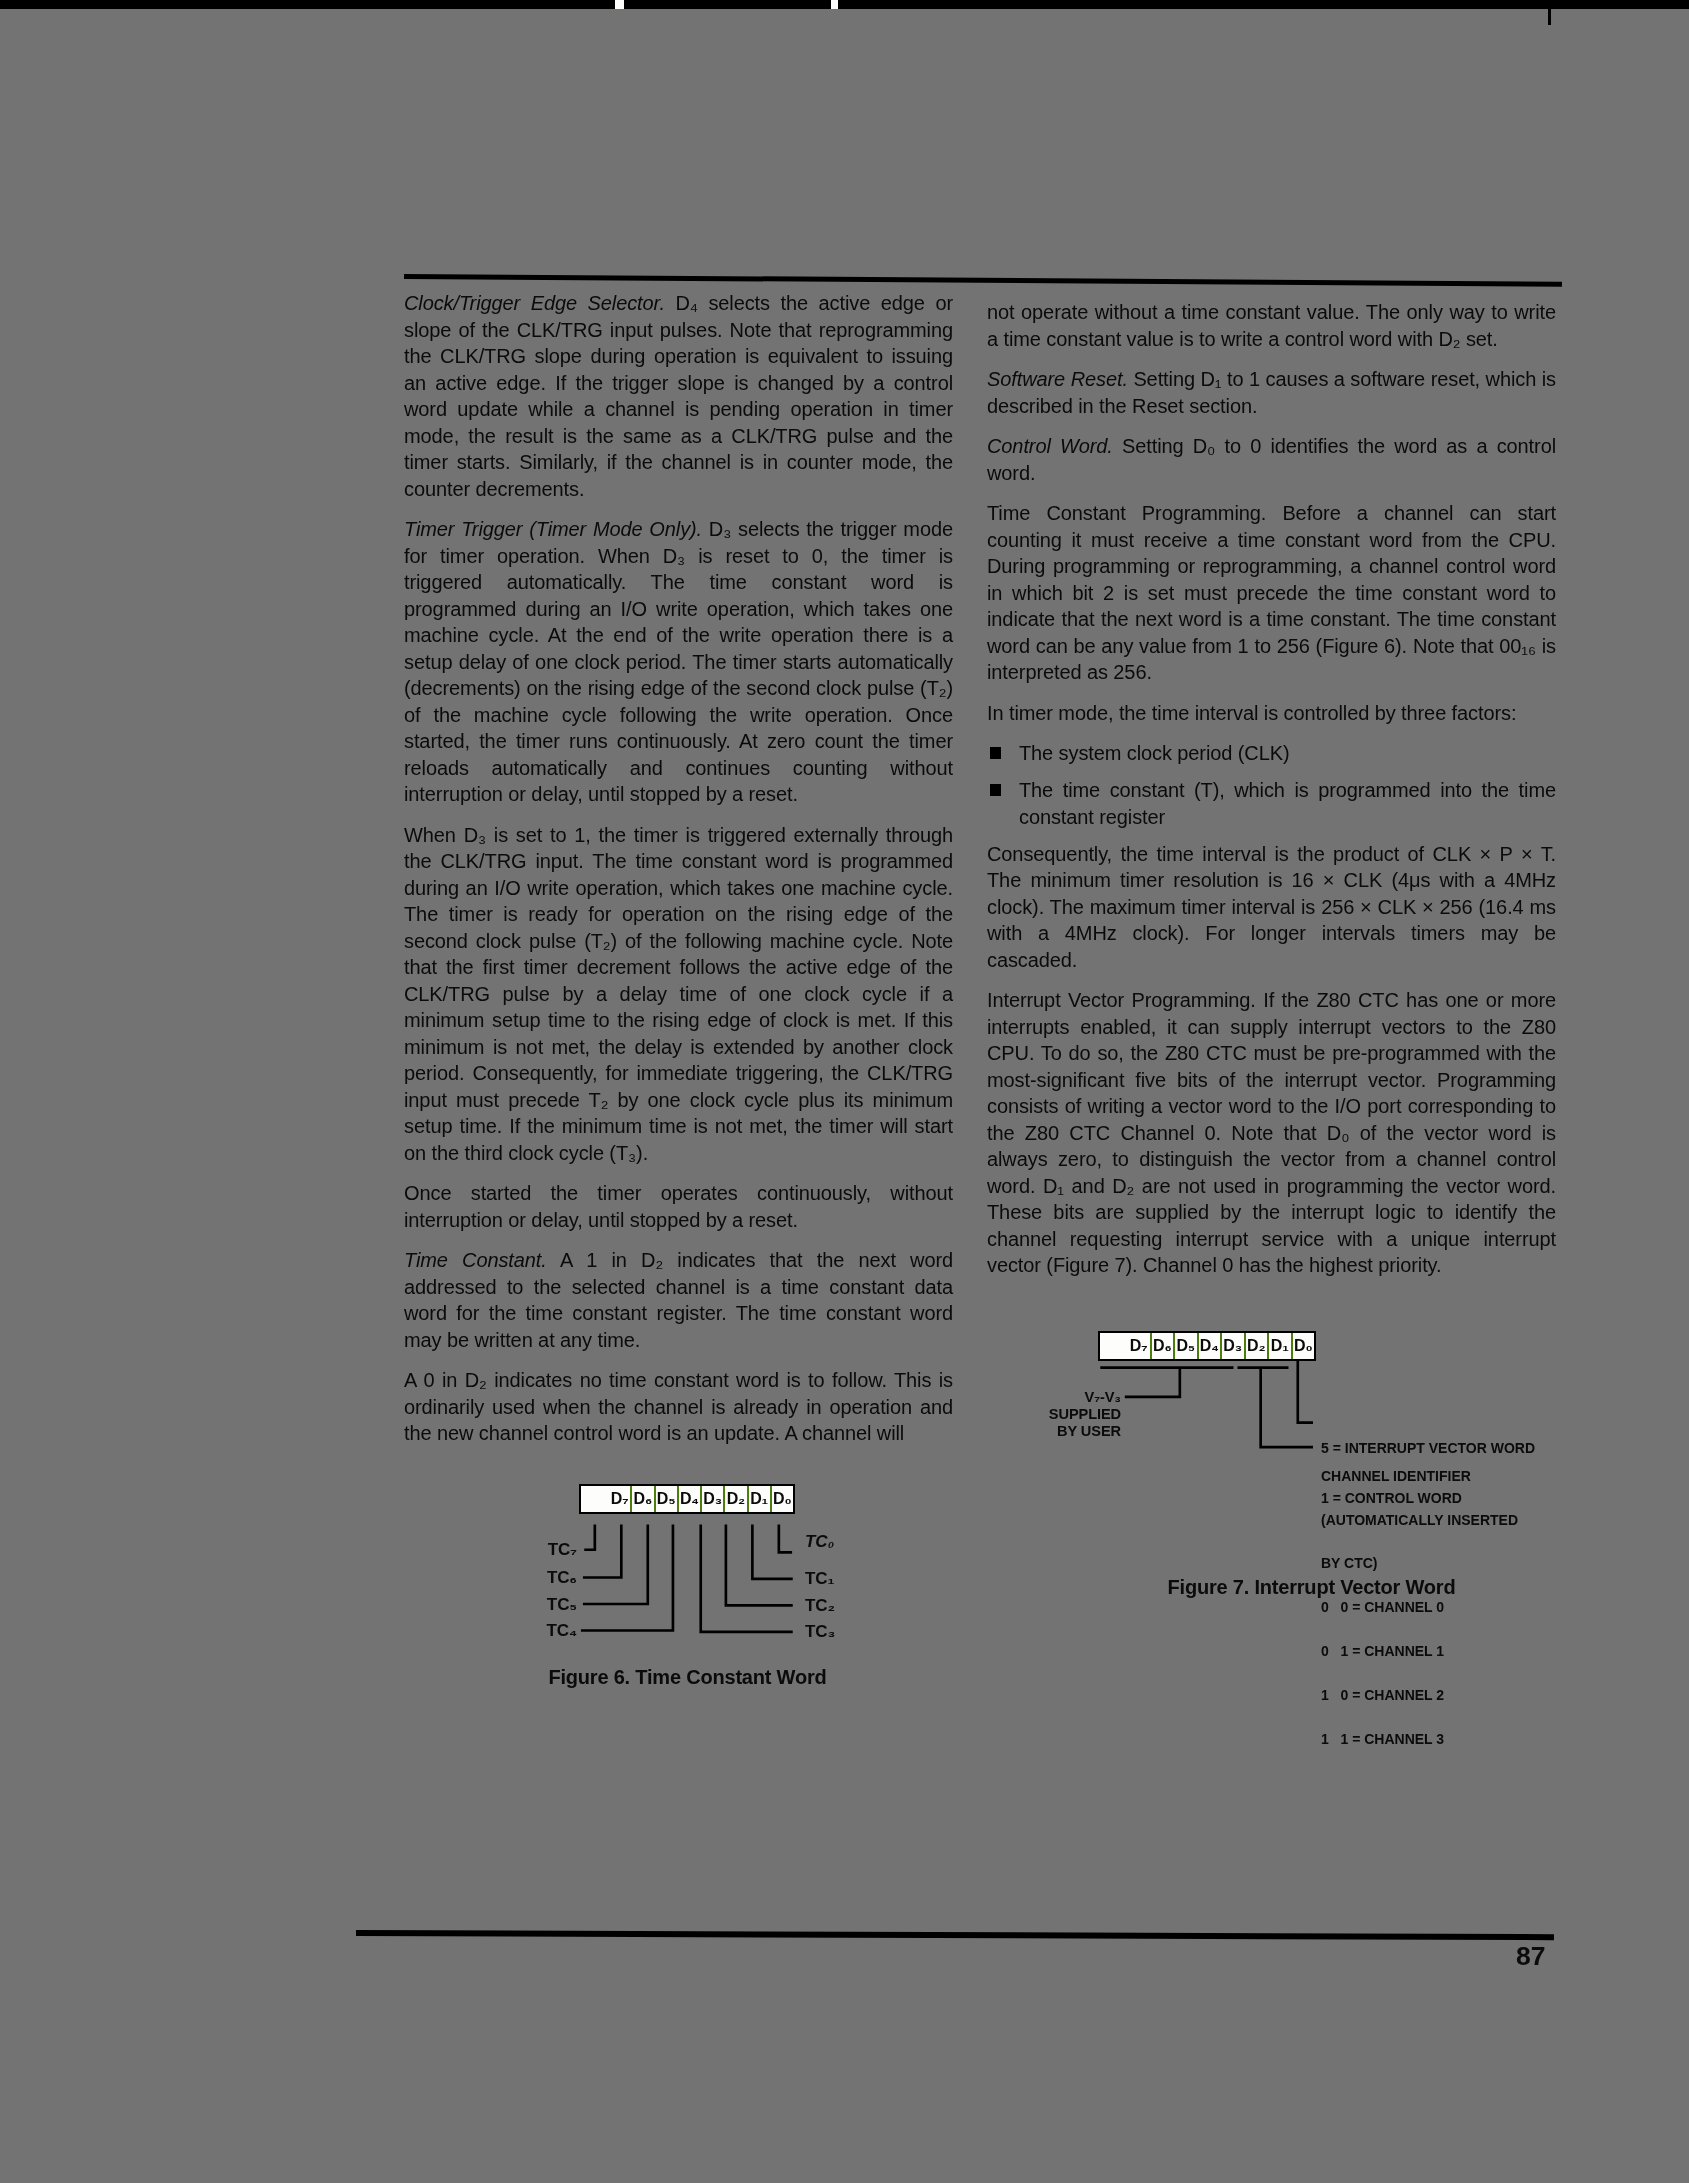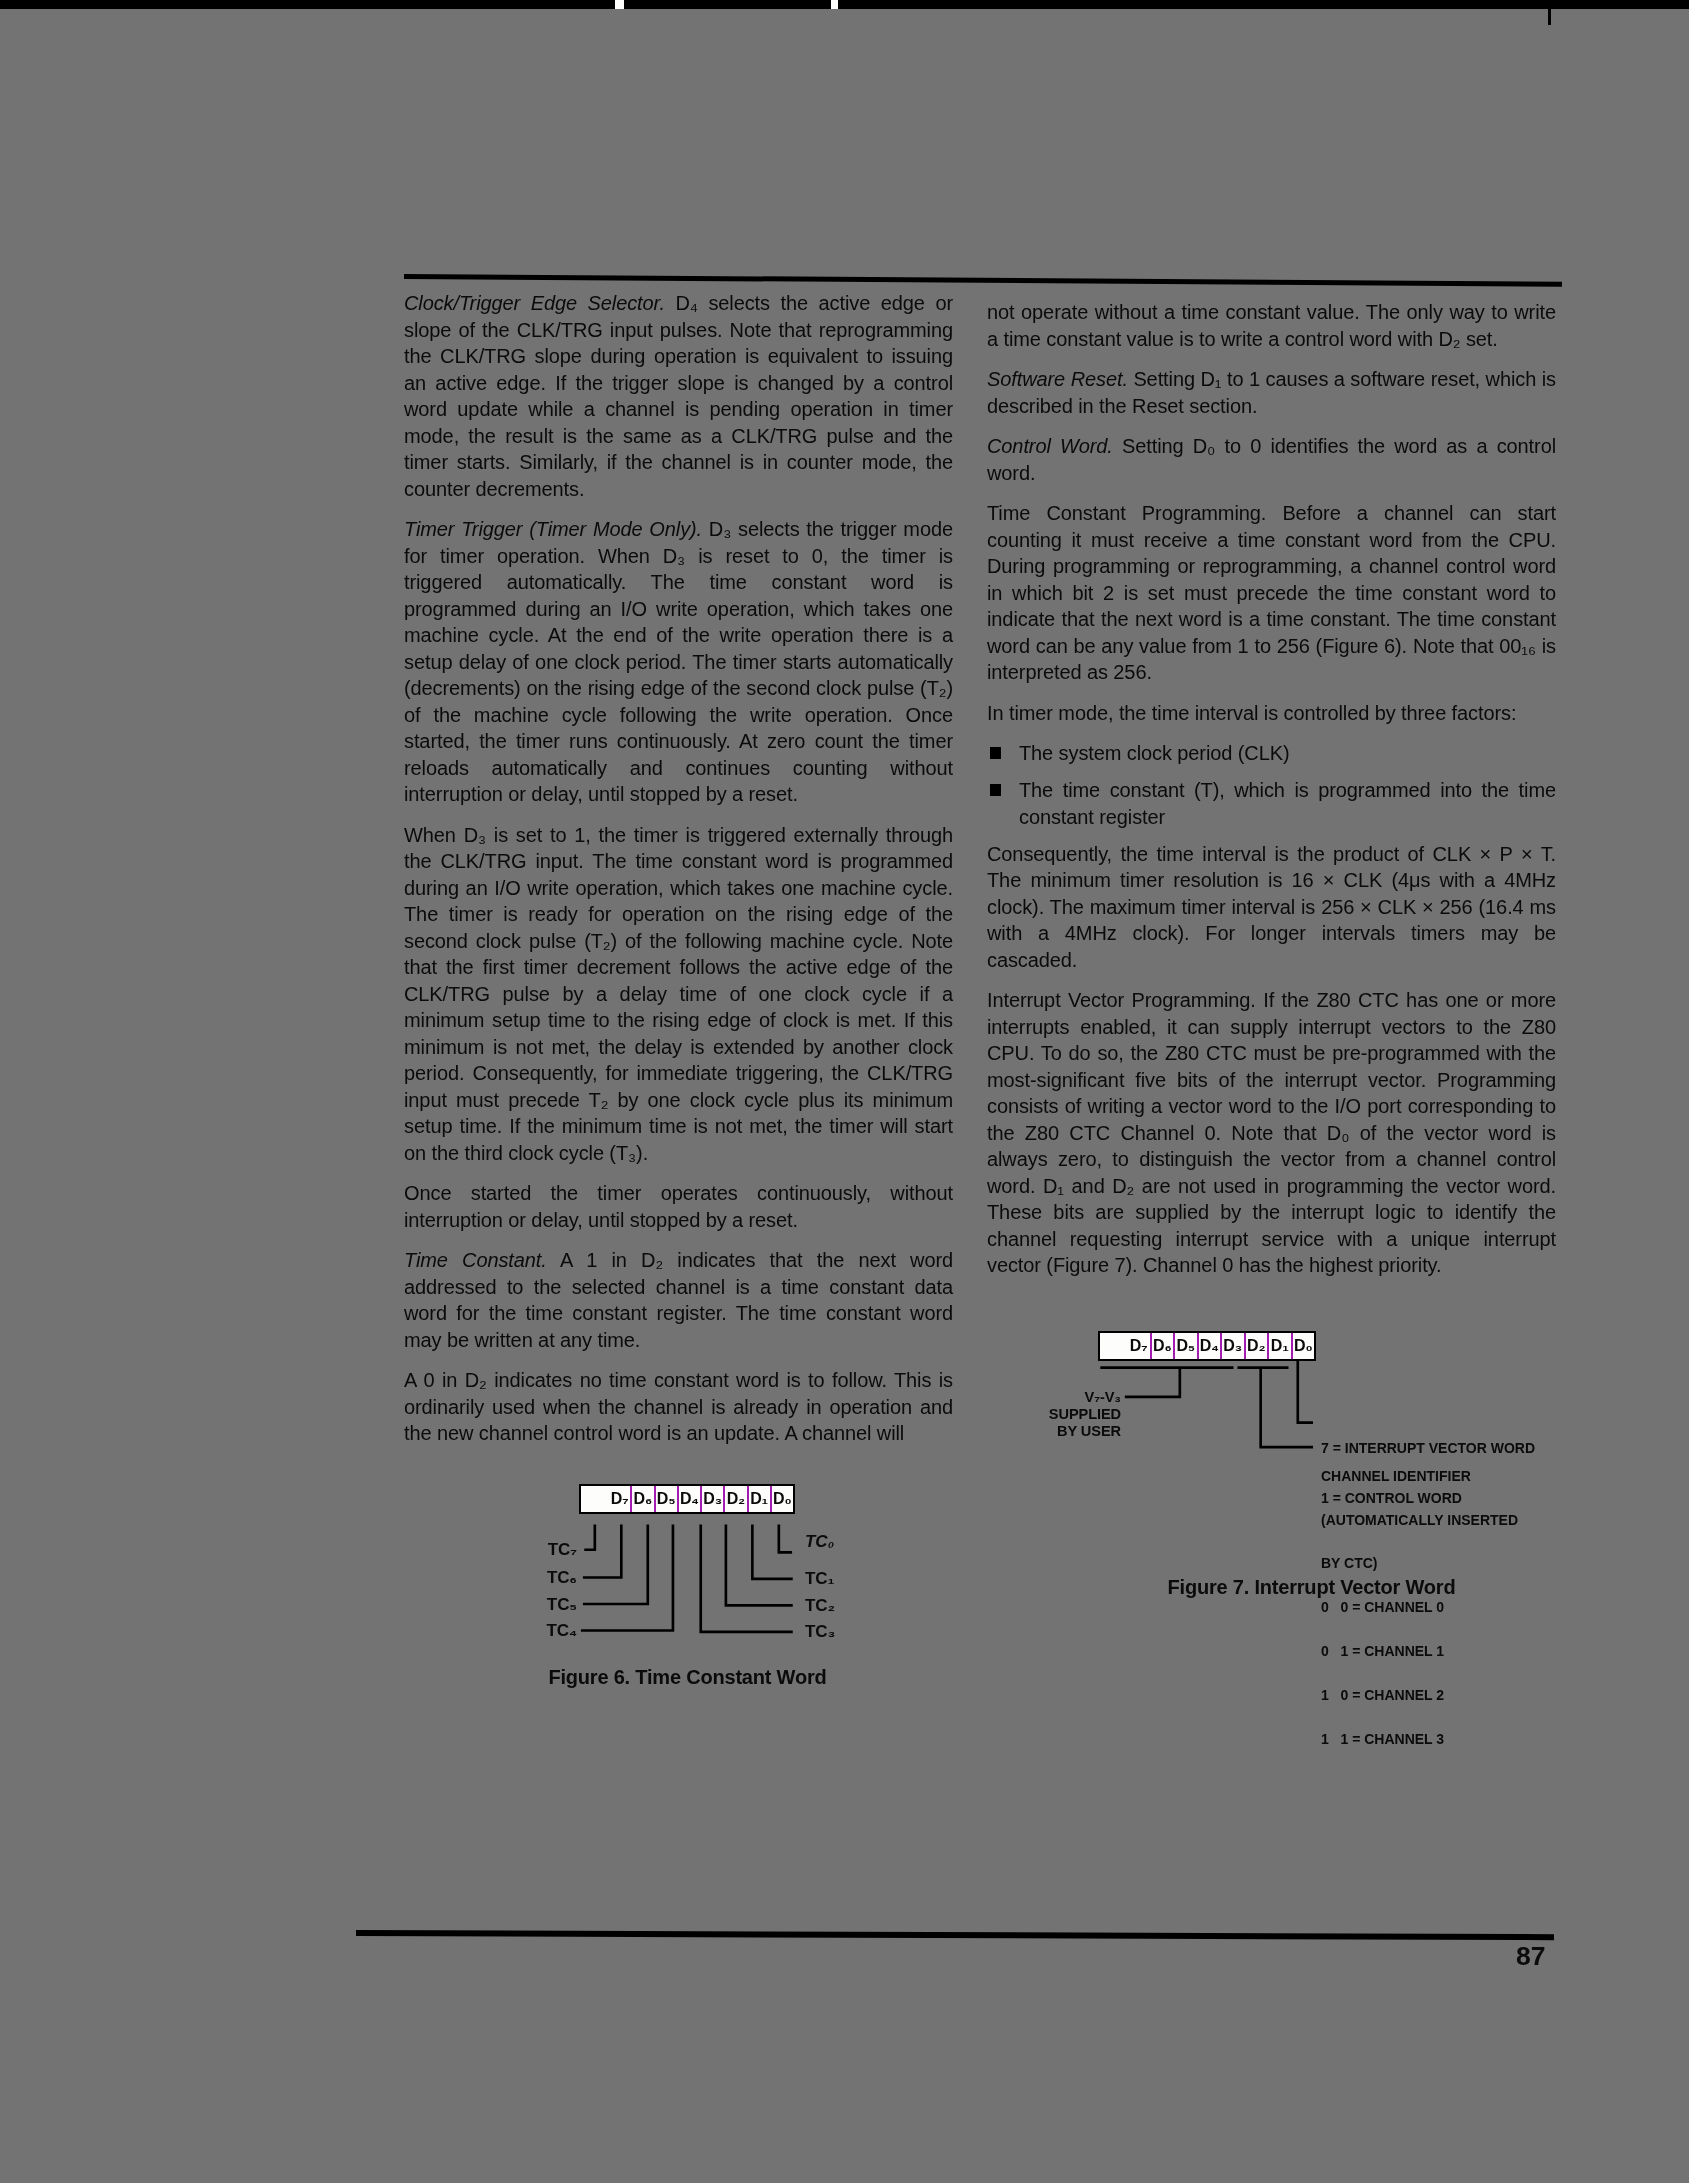--- a/index.html
+++ b/index.html
@@ -28,21 +28,21 @@
   .bullet .btxt{margin-left:18px;text-align:justify;}
   
   .figure{position:relative;}
   .fig6{width:345px;height:233px;margin:18.6px 0 0 111px;}
   .fig7{width:603px;height:313px;margin:17px 0 0 0;}
   .fig-svg{position:absolute;left:0;top:0;}
   .bitrow{position:absolute;display:flex;border:2.7px solid #000;background:#fdfdfb;box-sizing:content-box;}
   .fig6 .bitrow{left:64px;top:18.6px;width:212px;height:26.5px;}
   .fig7 .bitrow{left:111px;top:35px;width:214px;height:26.5px;}
   .bitcell{flex:1 1 0;display:flex;align-items:center;justify-content:center;
-    font-weight:bold;font-size:16px;border-left:2px solid #a21caf;}
+    font-weight:bold;font-size:16px;border-left:2px solid #4d7c0f;}
   .bitcell:first-child{border-left:none;padding-left:28px;}
   .figlabel{position:absolute;font-weight:bold;font-size:17px;line-height:17px;}
   .lab-r{text-align:right;}
   .ann{position:absolute;font-weight:bold;font-size:14px;line-height:14.6px;white-space:pre;letter-spacing:0;}
   .ann div{white-space:pre;}
   .userlab{position:absolute;font-weight:bold;font-size:14.6px;line-height:17px;text-align:right;}
   .figcap{position:absolute;font-weight:bold;font-size:20px;text-align:center;letter-spacing:-0.2px;}
   .fig6 .figcap{left:0;top:199px;width:345px;}
   .fig7 .figcap{left:119px;top:278px;width:411px;}
 </style>
@@ -140,21 +140,21 @@
         <div class="bitcell">D₂</div>
         <div class="bitcell">D₁</div>
         <div class="bitcell">D₀</div>
       </div>
       <div class="userlab" style="left:20px;top:93px;width:114px;">
         <div>V₇-V₃</div>
         <div>SUPPLIED</div>
         <div>BY USER</div>
       </div>
       <div class="ann" style="left:334px;top:111px;line-height:16.6px;">
-        <div>7 = INTERRUPT VECTOR WORD</div>
+        <div>5 = INTERRUPT VECTOR WORD</div>
         <div>1 = CONTROL WORD</div>
       </div>
       <div class="ann" style="left:334px;top:144px;">
         <div>CHANNEL IDENTIFIER</div>
         <div>(AUTOMATICALLY INSERTED</div>
         <div>BY CTC)</div>
         <div>0   0 = CHANNEL 0</div>
         <div>0   1 = CHANNEL 1</div>
         <div>1   0 = CHANNEL 2</div>
         <div>1   1 = CHANNEL 3</div>

